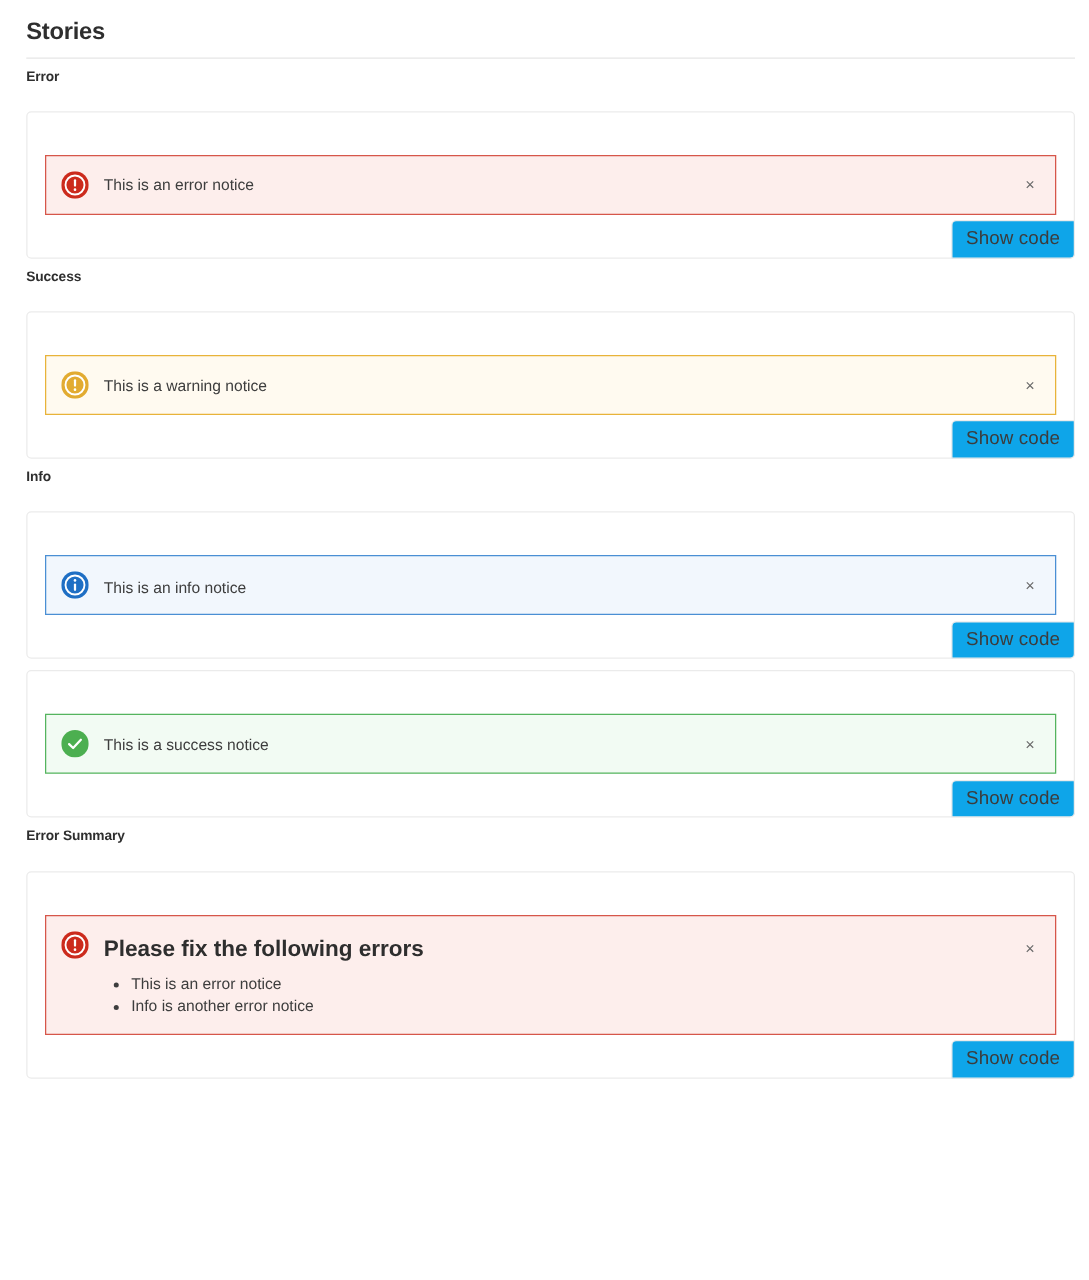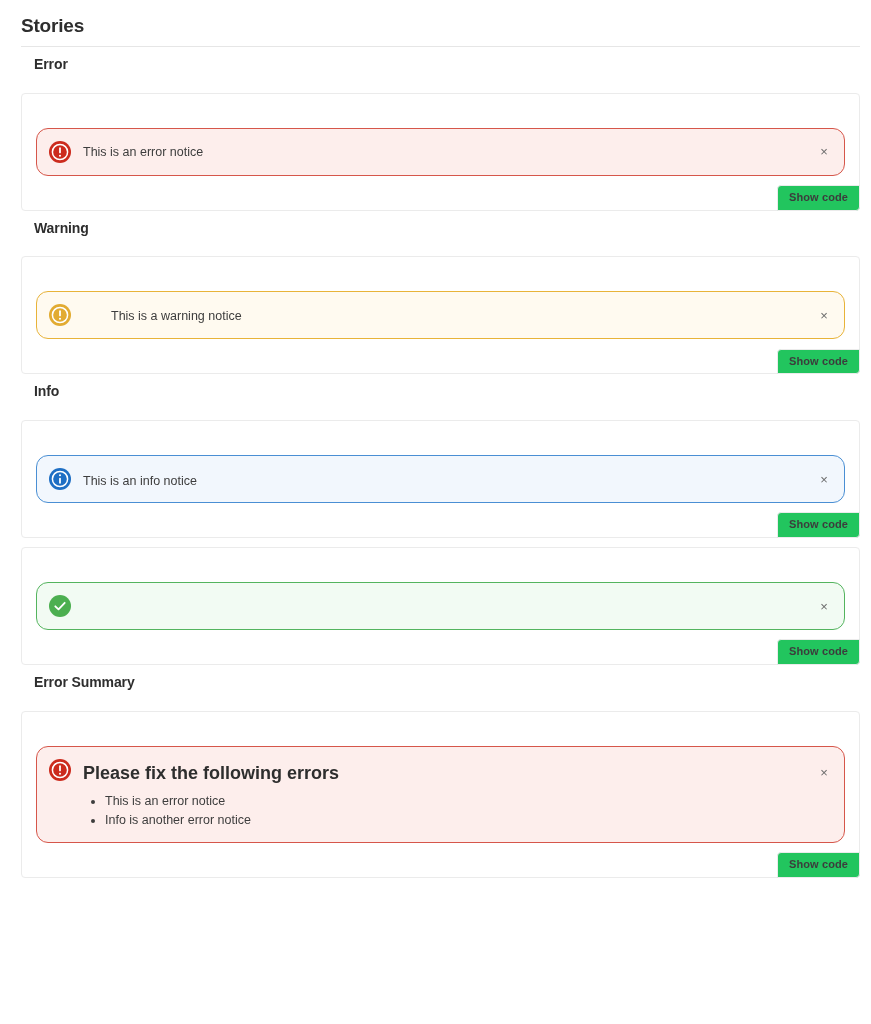--- a/index.html
+++ b/index.html
@@ -33,61 +33,61 @@
   .title-rule {
     height: 1px;
     background: #e6e6e6;
     border: 0;
     margin: 0 0 0 0;
   }
 
   
   .section { margin-top: 9px; }
   .section-heading {
-    font-size: 14px;
+    font-size: 11px;
     font-weight: bold;
     color: #2e2e2e;
     letter-spacing: -0.1px;
-    margin: 0 0 20px 13px;
+    margin: 0 0 20px 0;
     line-height: 1.2;
   }
 
   
   .story-card {
     position: relative;
     background: #ffffff;
     border: 1px solid #ebebeb;
     border-radius: 4px;
     padding: 34px 14px 34px 14px;
   }
 
   .show-code-btn {
     position: absolute;
     right: -1px;
     bottom: -1px;
-    background: #22c55e;
+    background: #0ea5e9;
     border: 1px solid #ebebeb;
     border-radius: 4px 0 4px 0;
-    font-size: 11px;
-    font-weight: bold;
+    font-size: 15px;
+    font-weight: normal;
     color: #3c3c3c;
     letter-spacing: 0.1px;
     padding: 5px 11px 5px 11px;
     line-height: 1.25;
     cursor: pointer;
     white-space: nowrap;
   }
 
   
   .notice {
     position: relative;
     display: flex;
     align-items: flex-start;
     border: 1px solid transparent;
-    border-radius: 12px;
+    border-radius: 0;
     padding: 12px 40px 12px 12px;
     min-height: 48px;
   }
   .notice-inline { align-items: center; }
 
   .notice-icon {
     flex: 0 0 auto;
     width: 22px;
     height: 22px;
     margin-right: 12px;
@@ -140,21 +140,21 @@
     font-size: 13px;
     line-height: 1;
   }
   .notice-summary .notice-close {
     top: 18px;
     transform: none;
   }
 
   
   .notice-error   { background: #fdeeec; border-color: #d6564a; }
-  .notice-warning { background: #fffaf0; border-color: #e8b339; gap: 28px; }
+  .notice-warning { background: #fffaf0; border-color: #e8b339; }
   .notice-info    { background: #f2f7fd; border-color: #4a8fd4; align-items: flex-end; }
   .notice-success { background: #f2fbf3; border-color: #54b45e; }
 </style>
 </head>
 <body>
 
 <div class="page">
 
   <h1 class="page-title">Stories</h1>
   <hr class="title-rule">
@@ -176,21 +176,21 @@
           <div class="notice-text">This is an error notice</div>
         </div>
         <button class="notice-close">×</button>
       </div>
 
       <button class="show-code-btn">Show code</button>
     </div>
   </section>
 
   <section class="section">
-    <h2 class="section-heading">Warning</h2>
+    <h2 class="section-heading">Success</h2>
     <div class="story-card">
 
       <div class="notice notice-warning notice-inline">
         <span class="notice-icon">
           <svg viewBox="0 0 22 22" width="22" height="22" aria-hidden="true">
             <circle cx="11" cy="11" r="11" fill="#e2ab31"></circle>
             <circle cx="11" cy="11" r="7.6" fill="none" stroke="#ffffff" stroke-width="1.5"></circle>
             <rect x="10.1" y="6.3" width="1.8" height="6" rx="0.9" fill="#ffffff"></rect>
             <circle cx="11" cy="14.7" r="1.05" fill="#ffffff"></circle>
           </svg>
@@ -231,20 +231,23 @@
   <section class="section">
     <div class="story-card">
 
       <div class="notice notice-success notice-inline">
         <span class="notice-icon">
           <svg viewBox="0 0 22 22" width="22" height="22" aria-hidden="true">
             <circle cx="11" cy="11" r="11" fill="#4caf50"></circle>
             <path d="M6.3 11.3 L9.5 14.4 L15.7 7.8" fill="none" stroke="#ffffff" stroke-width="1.8" stroke-linecap="round" stroke-linejoin="round"></path>
           </svg>
         </span>
+        <div class="notice-body">
+          <div class="notice-text">This is a success notice</div>
+        </div>
         <button class="notice-close">×</button>
       </div>
 
       <button class="show-code-btn">Show code</button>
     </div>
   </section>
 
   <section class="section">
     <h2 class="section-heading">Error Summary</h2>
     <div class="story-card">

